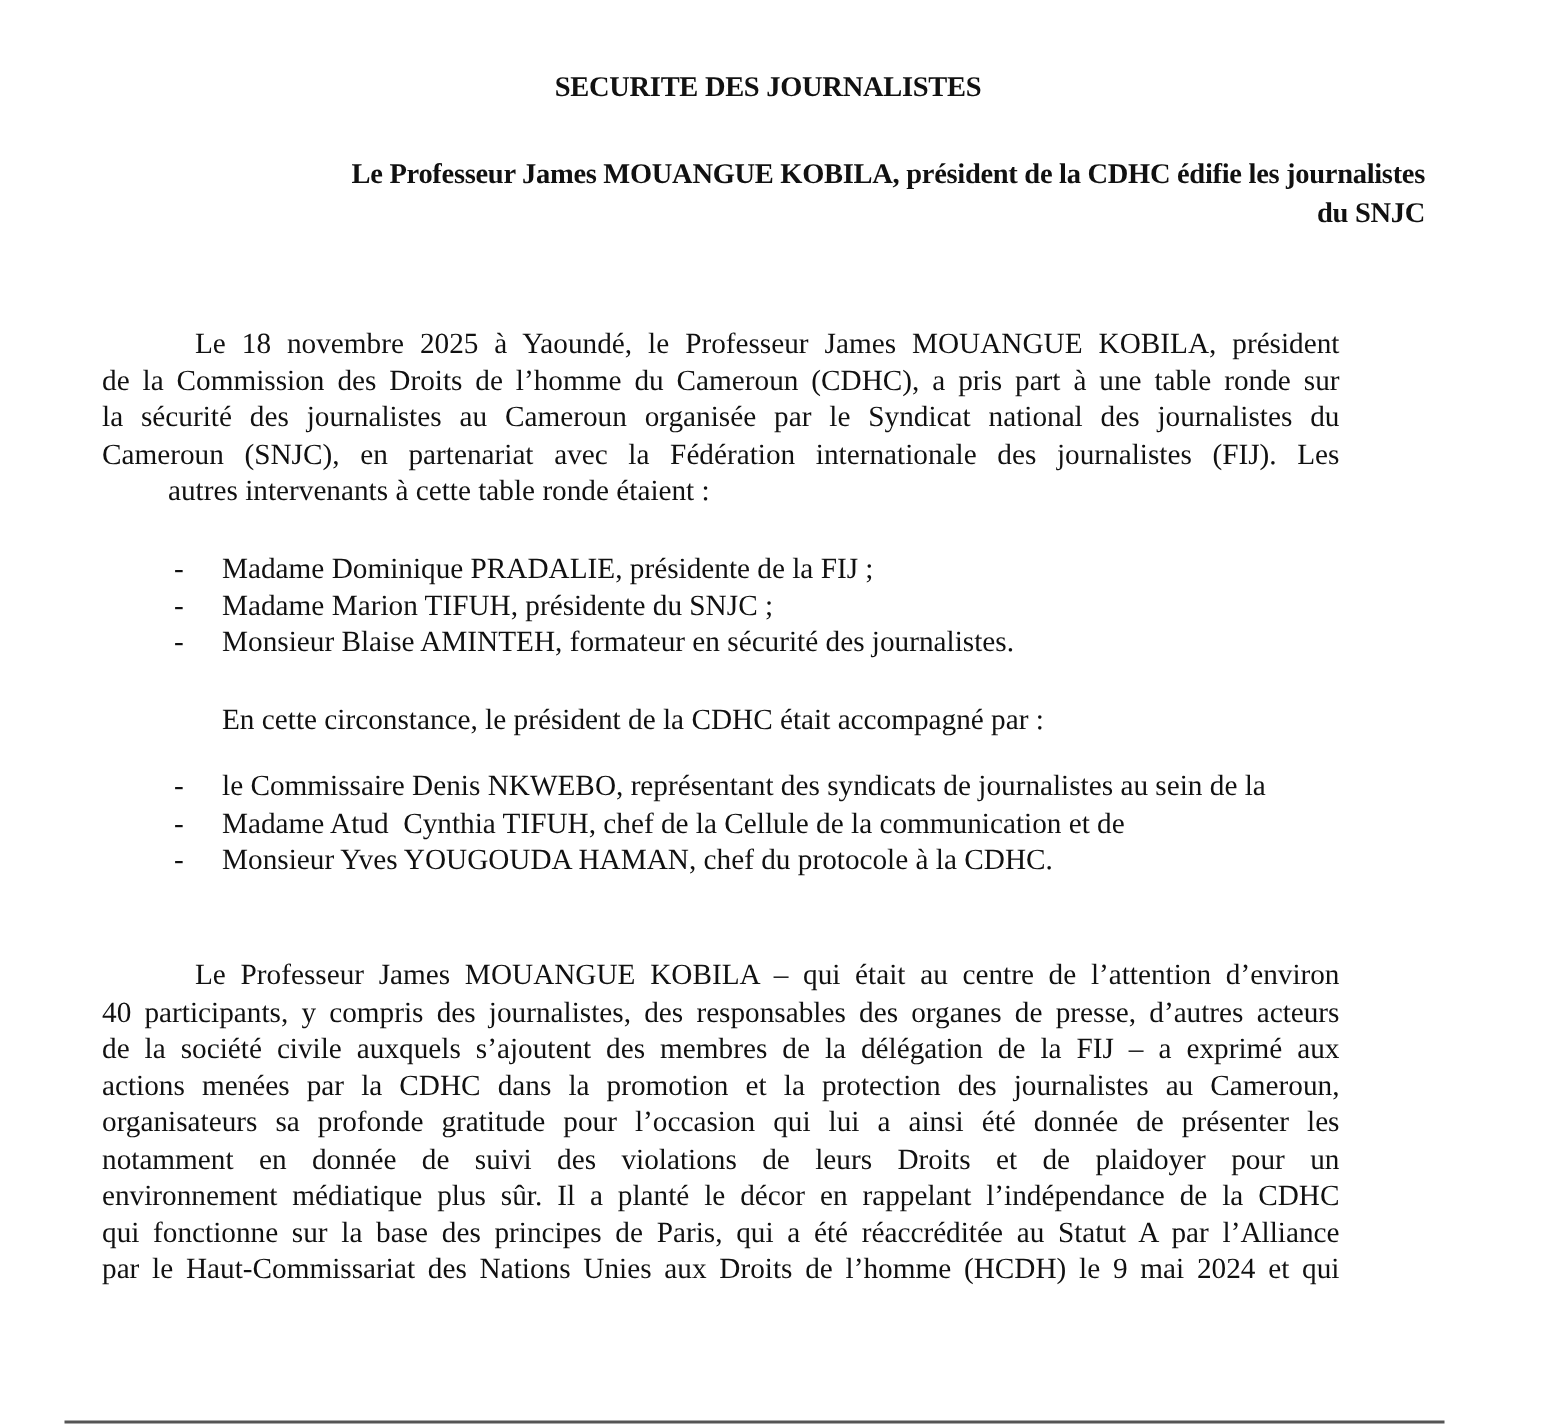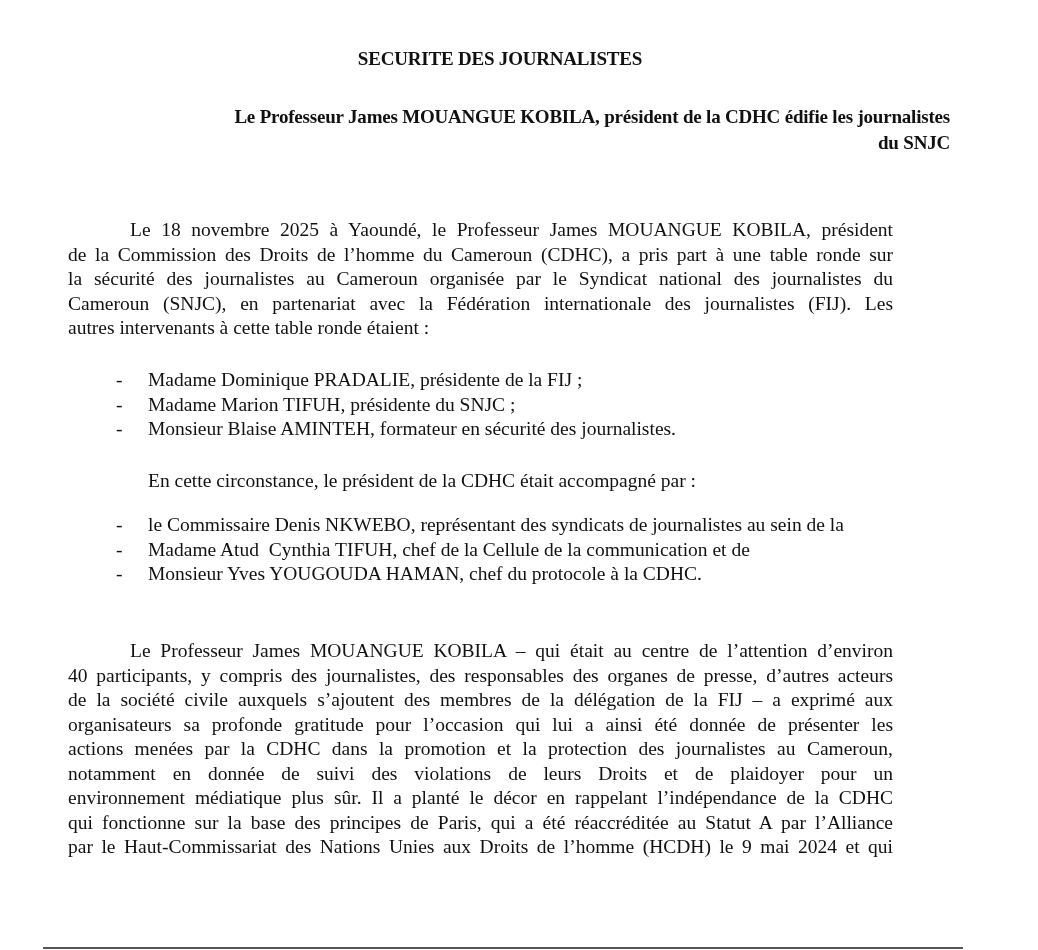--- a/index.html
+++ b/index.html
@@ -2,36 +2,36 @@
 <html><head>
 <meta charset="utf-8">
 <style>
   html, body { margin: 0; padding: 0; background: #ffffff; }
   body {
     width: 1038px; height: 950px; overflow: hidden; position: relative;
     font-family: "Liberation Serif", "DejaVu Serif", serif;
     color: #111111;
   }
   .title {
-    position: absolute; left: 0; width: 1000px; top: 48px;
+    position: absolute; left: 12px; width: 1000px; top: 48px;
     text-align: center; font-weight: bold; font-size: 19px;
     letter-spacing: -0.2px;
   }
   .subtitle {
     position: absolute; left: 60px; width: 890px; top: 104px;
     text-align: right; font-weight: bold; font-size: 19px; line-height: 26px;
     letter-spacing: -0.2px;
   }
   .para {
     position: absolute; left: 68px; width: 825px;
     font-size: 19.5px; line-height: 24.5px; text-align: justify;
     margin: 0;
   }
   .para .line { display: block; text-align: justify; text-align-last: justify; white-space: nowrap; }
-  .para .line.last { text-align-last: left; }
+  .para .line.last { text-align-last: left; margin-left: 44px; }
   .indent { padding-left: 62px; }
   .list { position: absolute; left: 86px; width: 840px; margin: 0; padding: 0; list-style: none;
           font-size: 19.5px; line-height: 24.5px; }
   .list li { position: relative; padding-left: 62px; }
   .list li .dash { position: absolute; left: 30px; top: 0; }
   .list li .txt { display: block; }
   .plain { position: absolute; left: 148px; font-size: 19.5px; line-height: 24.5px; }
   .rule { position: absolute; left: 43px; width: 920px; top: 947px; height: 0; border-top: 2px solid #555; }
   .ital { font-style: italic; }
 </style>
@@ -84,22 +84,22 @@
     <li>
         <span class="dash">-</span>
         <span class="txt">Monsieur Yves YOUGOUDA HAMAN, chef du protocole à la CDHC.</span>
       </li>
   </ul>
 
   <div class="para" style="top:639px;">
     <span class="line indent">Le Professeur James MOUANGUE KOBILA – qui était au centre de l’attention d’environ</span>
     <span class="line">40 participants, y compris des journalistes, des responsables des organes de presse, d’autres acteurs</span>
     <span class="line">de la société civile auxquels s’ajoutent des membres de la délégation de la FIJ – a exprimé aux</span>
+    <span class="line">actions menées par la CDHC dans la promotion et la protection des journalistes au Cameroun,</span>
     <span class="line">organisateurs sa profonde gratitude pour l’occasion qui lui a ainsi été donnée de présenter les</span>
-    <span class="line">actions menées par la CDHC dans la promotion et la protection des journalistes au Cameroun,</span>
     <span class="line">notamment en donnée de suivi des violations de leurs Droits et de plaidoyer pour un</span>
     <span class="line">environnement médiatique plus sûr. Il a planté le décor en rappelant l’indépendance de la CDHC</span>
     <span class="line">qui fonctionne sur la base des principes de Paris, qui a été réaccréditée au Statut A par l’Alliance</span>
     <span class="line">par le Haut-Commissariat des Nations Unies aux Droits de l’homme (HCDH) le 9 mai 2024 et qui</span>
   </div>
 
   <div class="rule"></div>
 </div>
 
 </body></html>

